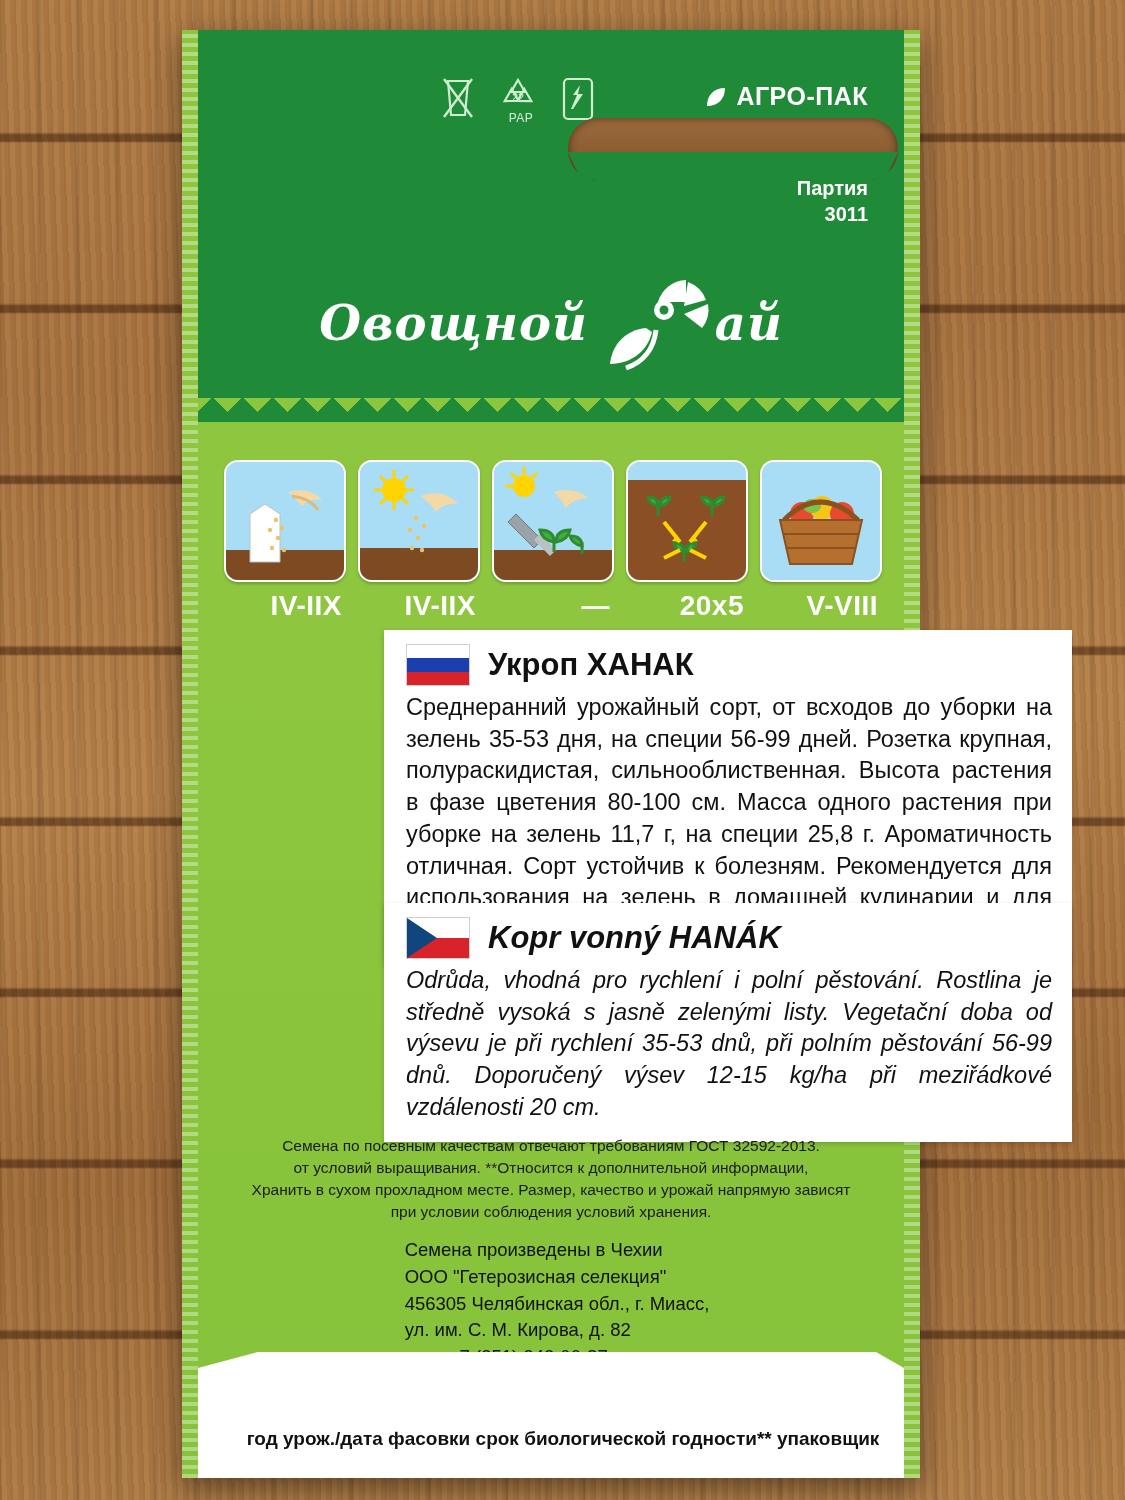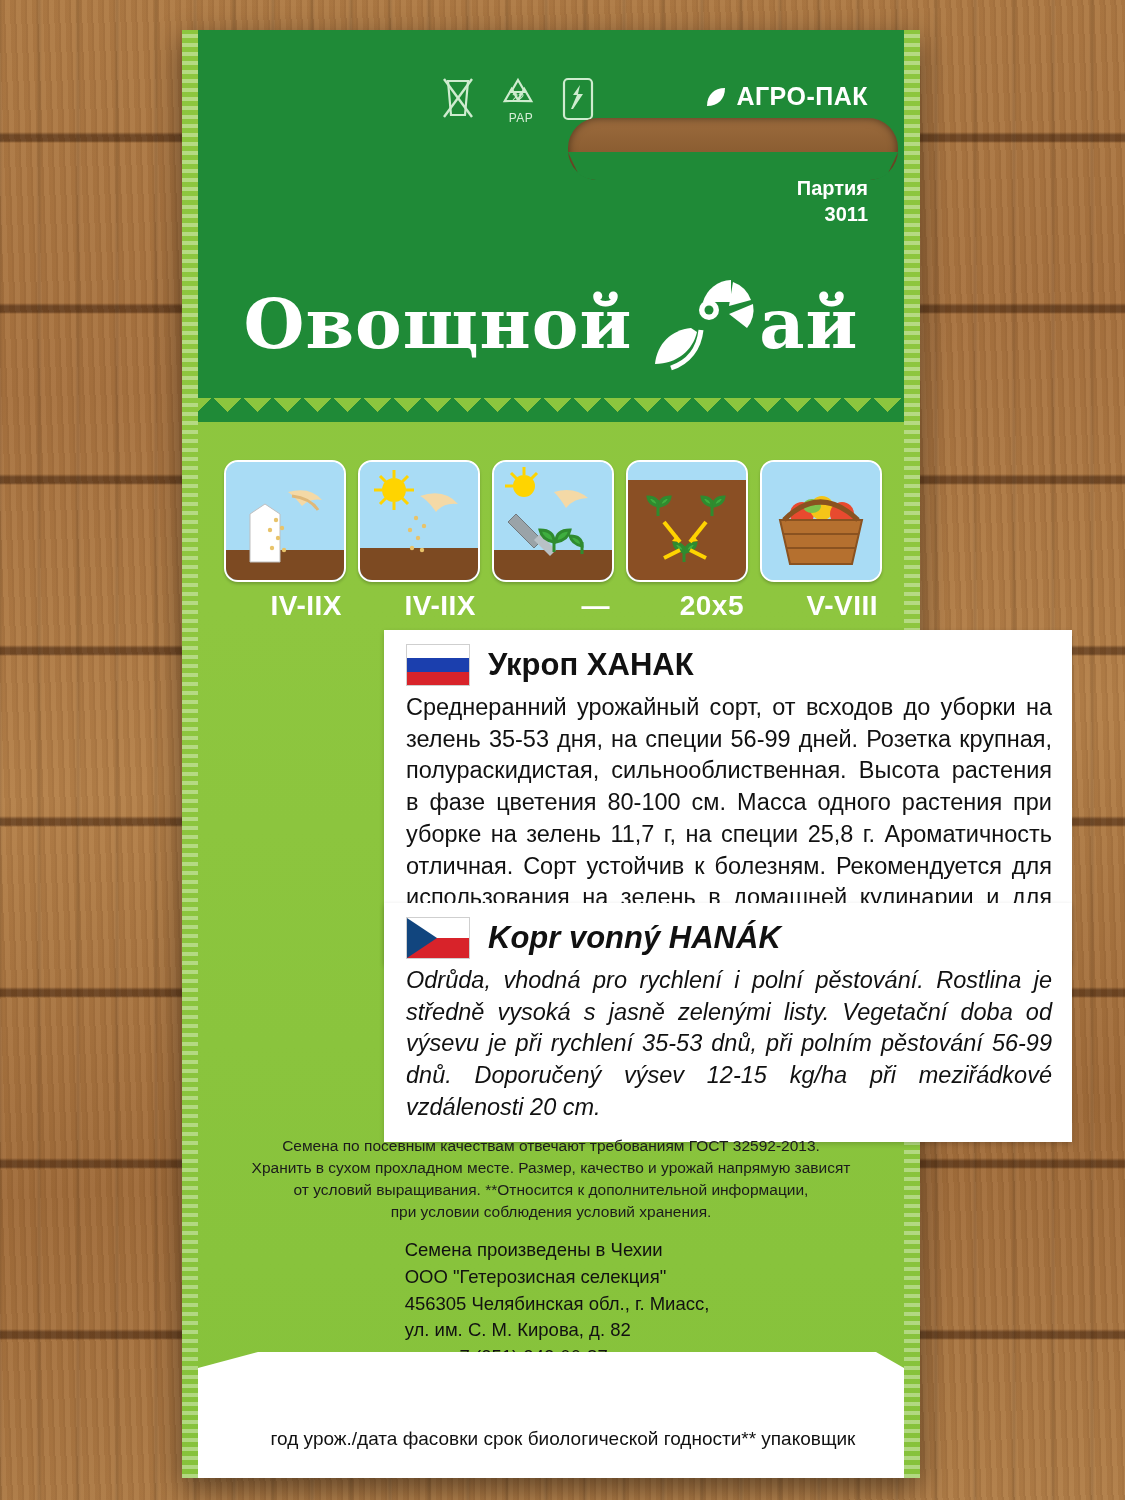--- a/index.html
+++ b/index.html
@@ -75,21 +75,21 @@
   
   #brandright{position:absolute;right:36px;top:52px;text-align:right;color:#ffffff;}
   #agropak{display:flex;align-items:center;justify-content:flex-end;gap:8px;font-size:25px;font-weight:bold;letter-spacing:.5px}
   #agropak .leaf{width:24px;height:24px}
   #qty{margin-top:10px;font-size:20px;line-height:1.34;font-weight:bold;}
 
   
   #logo{position:absolute;left:0;right:0;top:238px;text-align:center;color:#fff;}
   #logo .scriptword{
     font-family:"DejaVu Serif", serif;
-    font-weight:bold;font-size:70px;letter-spacing:1px;
+    font-style:italic;font-weight:bold;font-size:48px;letter-spacing:1px;
     display:inline-block;vertical-align:middle;
   }
   #logo .flower{display:inline-block;vertical-align:middle;width:120px;height:110px;margin:0 -6px 0 4px}
 
   
   #picto{position:absolute;left:16px;right:16px;top:430px;display:flex;justify-content:center;gap:16px;}
   .pcell{width:118px;text-align:right;}
   .pbox{
     width:118px;height:118px;border-radius:14px;background:#a9dcf5;overflow:hidden;position:relative;
     border:2px solid #ffffff;box-shadow:0 2px 3px rgba(0,0,0,.2);
@@ -128,21 +128,21 @@
   }
   #address .inner{display:inline-block;text-align:left}
 
   
   #bottomwhite{
     position:absolute;left:16px;right:16px;top:1322px;height:126px;background:#ffffff;
     clip-path:polygon(0 16px, 60px 0, 678px 0, 706px 16px, 706px 126px, 0 126px);
   }
   #bottomlabels{
     position:absolute;left:16px;right:16px;bottom:28px;text-align:center;
-    font-size:19px;font-weight:normal;color:#111;padding-left:24px;
+    font-size:19px;font-weight:bold;color:#111;padding-left:24px;
   }
 </style>
 </head>
 <body>
 
 <div id="wood"></div>
 
 <div id="packet">
 
   <div class="edge-l"></div>
@@ -365,22 +365,22 @@
         <div class="r"></div>
           <div class="tri"></div>
       </div>
       <div class="title cz">Kopr vonný HANÁK</div>
     </div>
     <div class="body cz">Odrůda, vhodná pro rychlení i polní pěstování. Rostlina je středně vysoká s jasně zelenými listy. Vegetační doba od výsevu je při rychlení 35-53 dnů, při polním pěstování 56-99 dnů. Doporučený výsev 12-15 kg/ha při meziřádkové vzdálenosti 20 cm.</div>
   </div>
 
   <div id="legal">
     <div>Семена по посевным качествам отвечают требованиям ГОСТ 32592-2013.</div>
+    <div>от условий выращивания. **Относится к дополнительной информации,</div>
     <div>Хранить в сухом прохладном месте. Размер, качество и урожай напрямую зависят</div>
-    <div>от условий выращивания. **Относится к дополнительной информации,</div>
     <div>при условии соблюдения условий хранения.</div>
   </div>
 
   <div id="address">
     <div class="inner">
       <div>Семена произведены в Чехии</div>
       <div>ООО "Гетерозисная селекция"</div>
       <div>456305 Челябинская обл., г. Миасс,</div>
       <div>ул. им. С. М. Кирова, д. 82</div>
       <div>тел.: +7 (351) 242-00-87</div>

